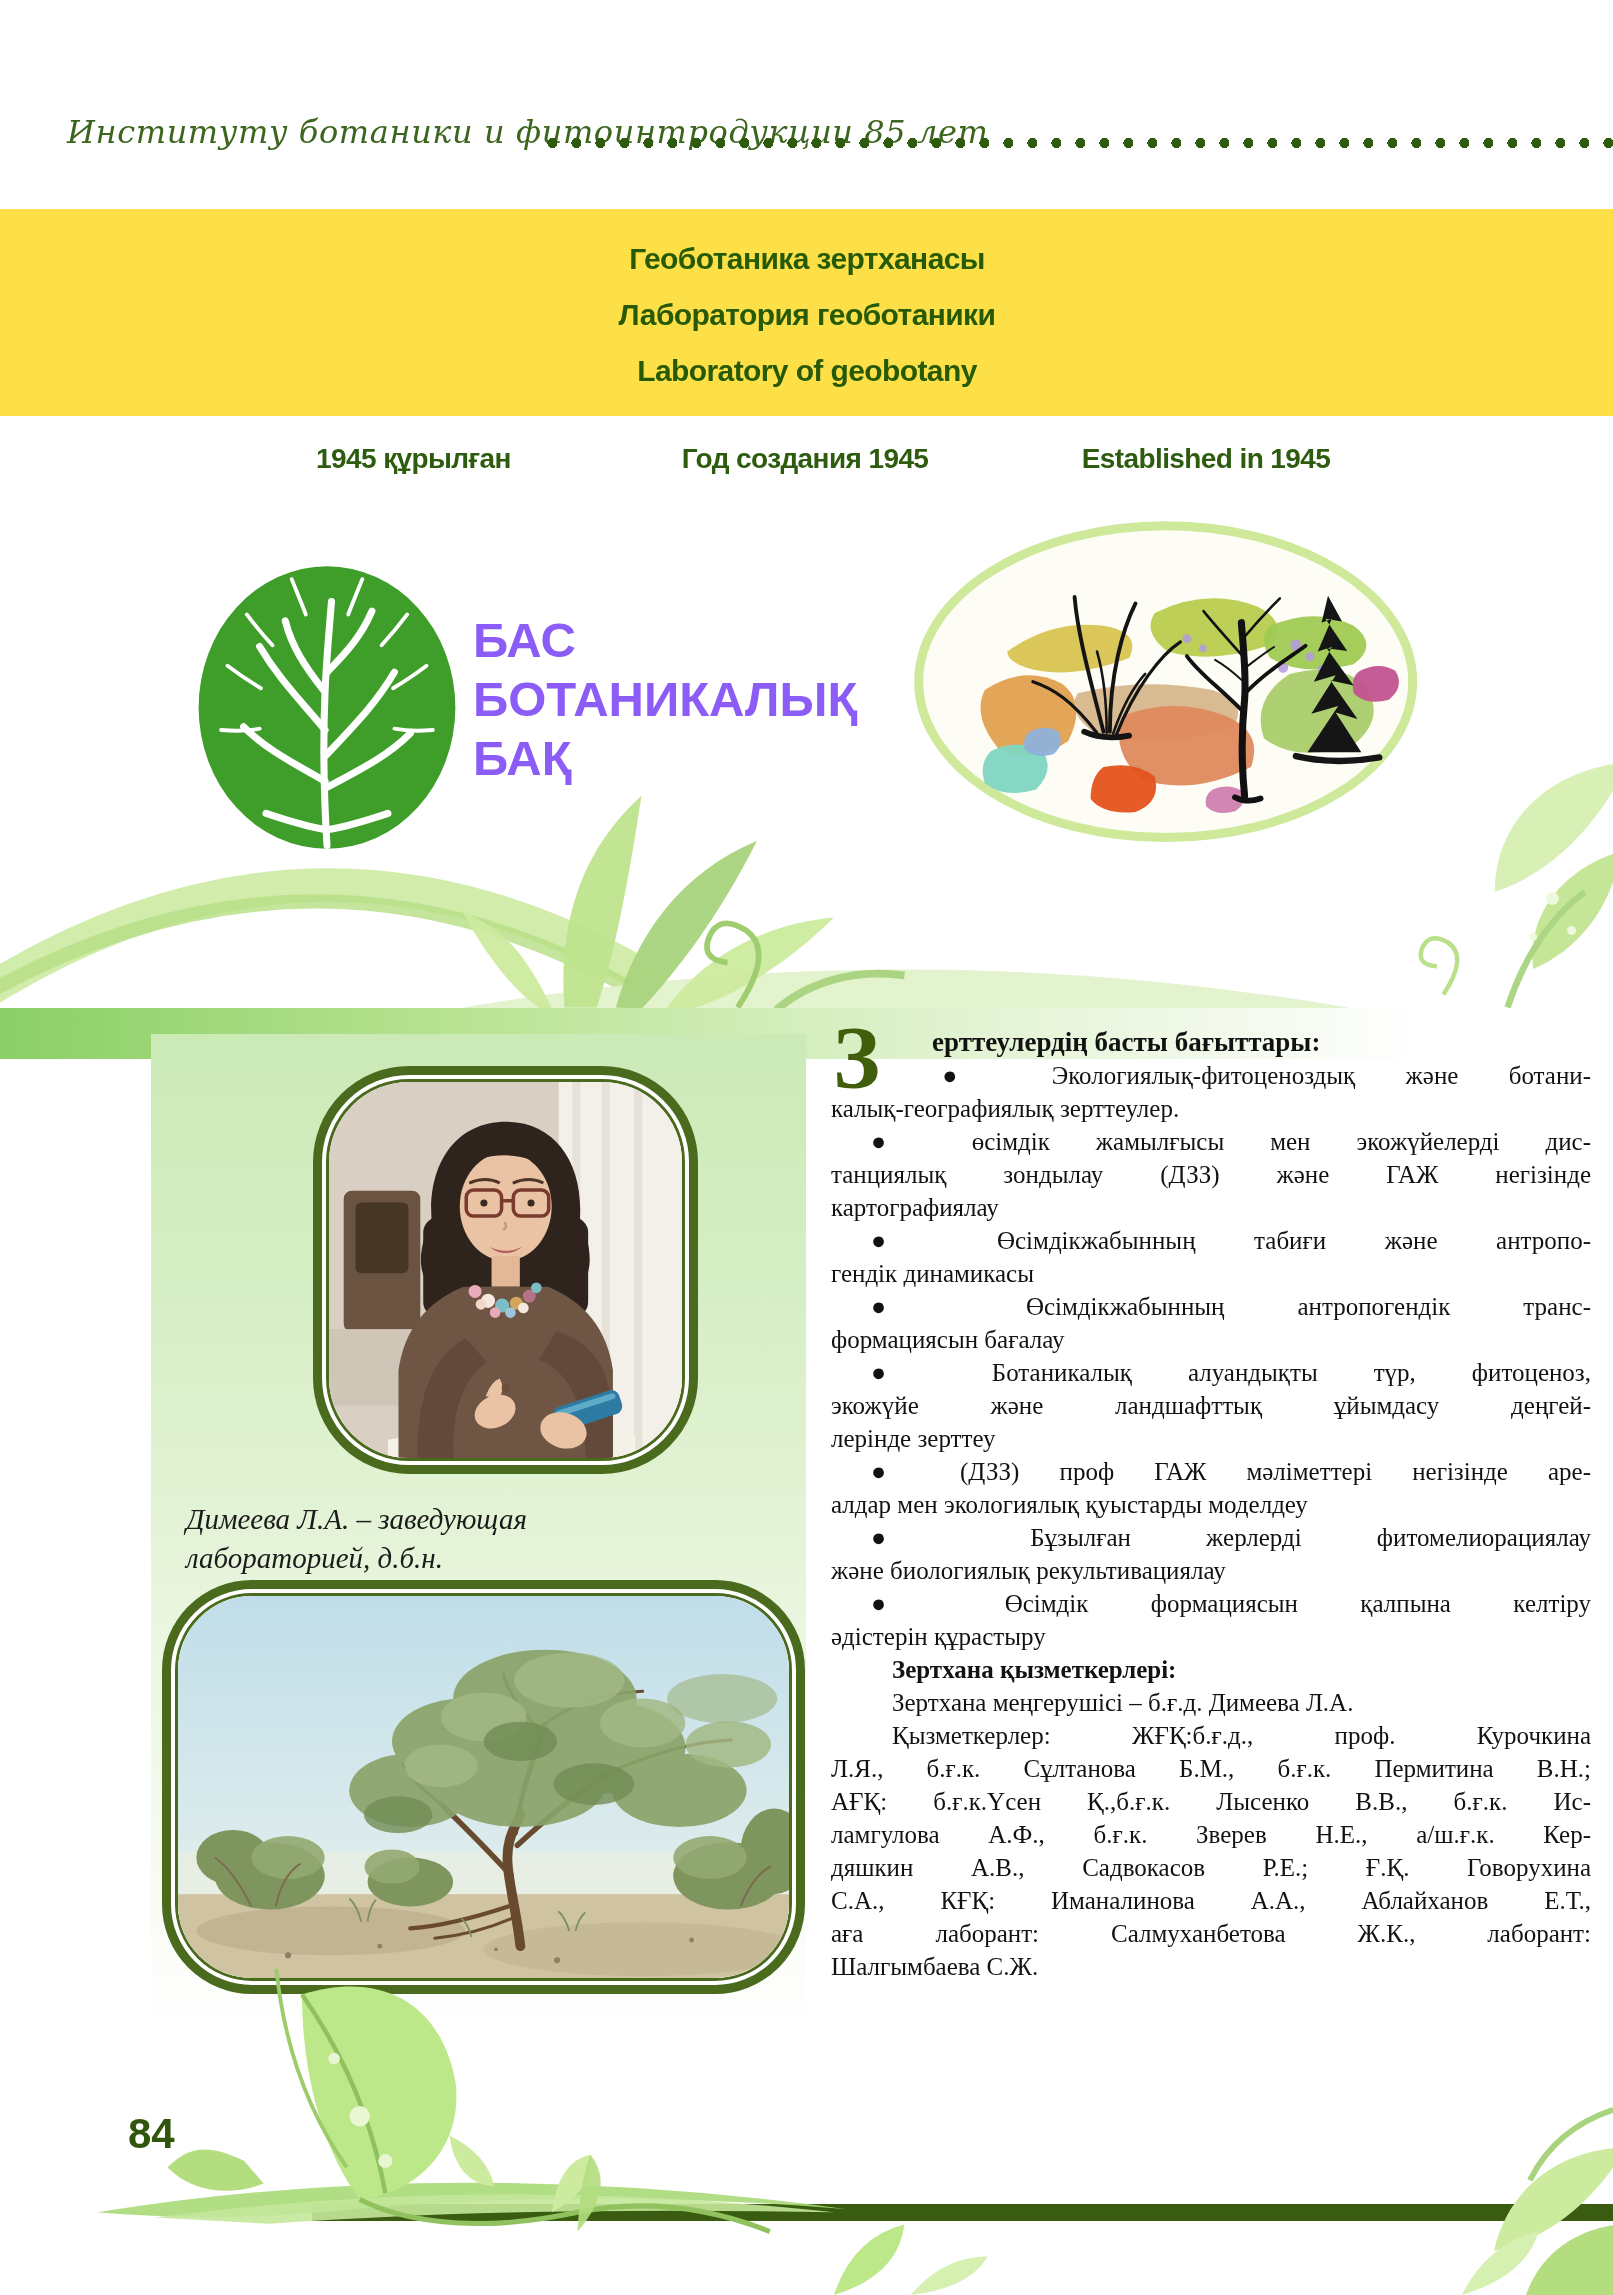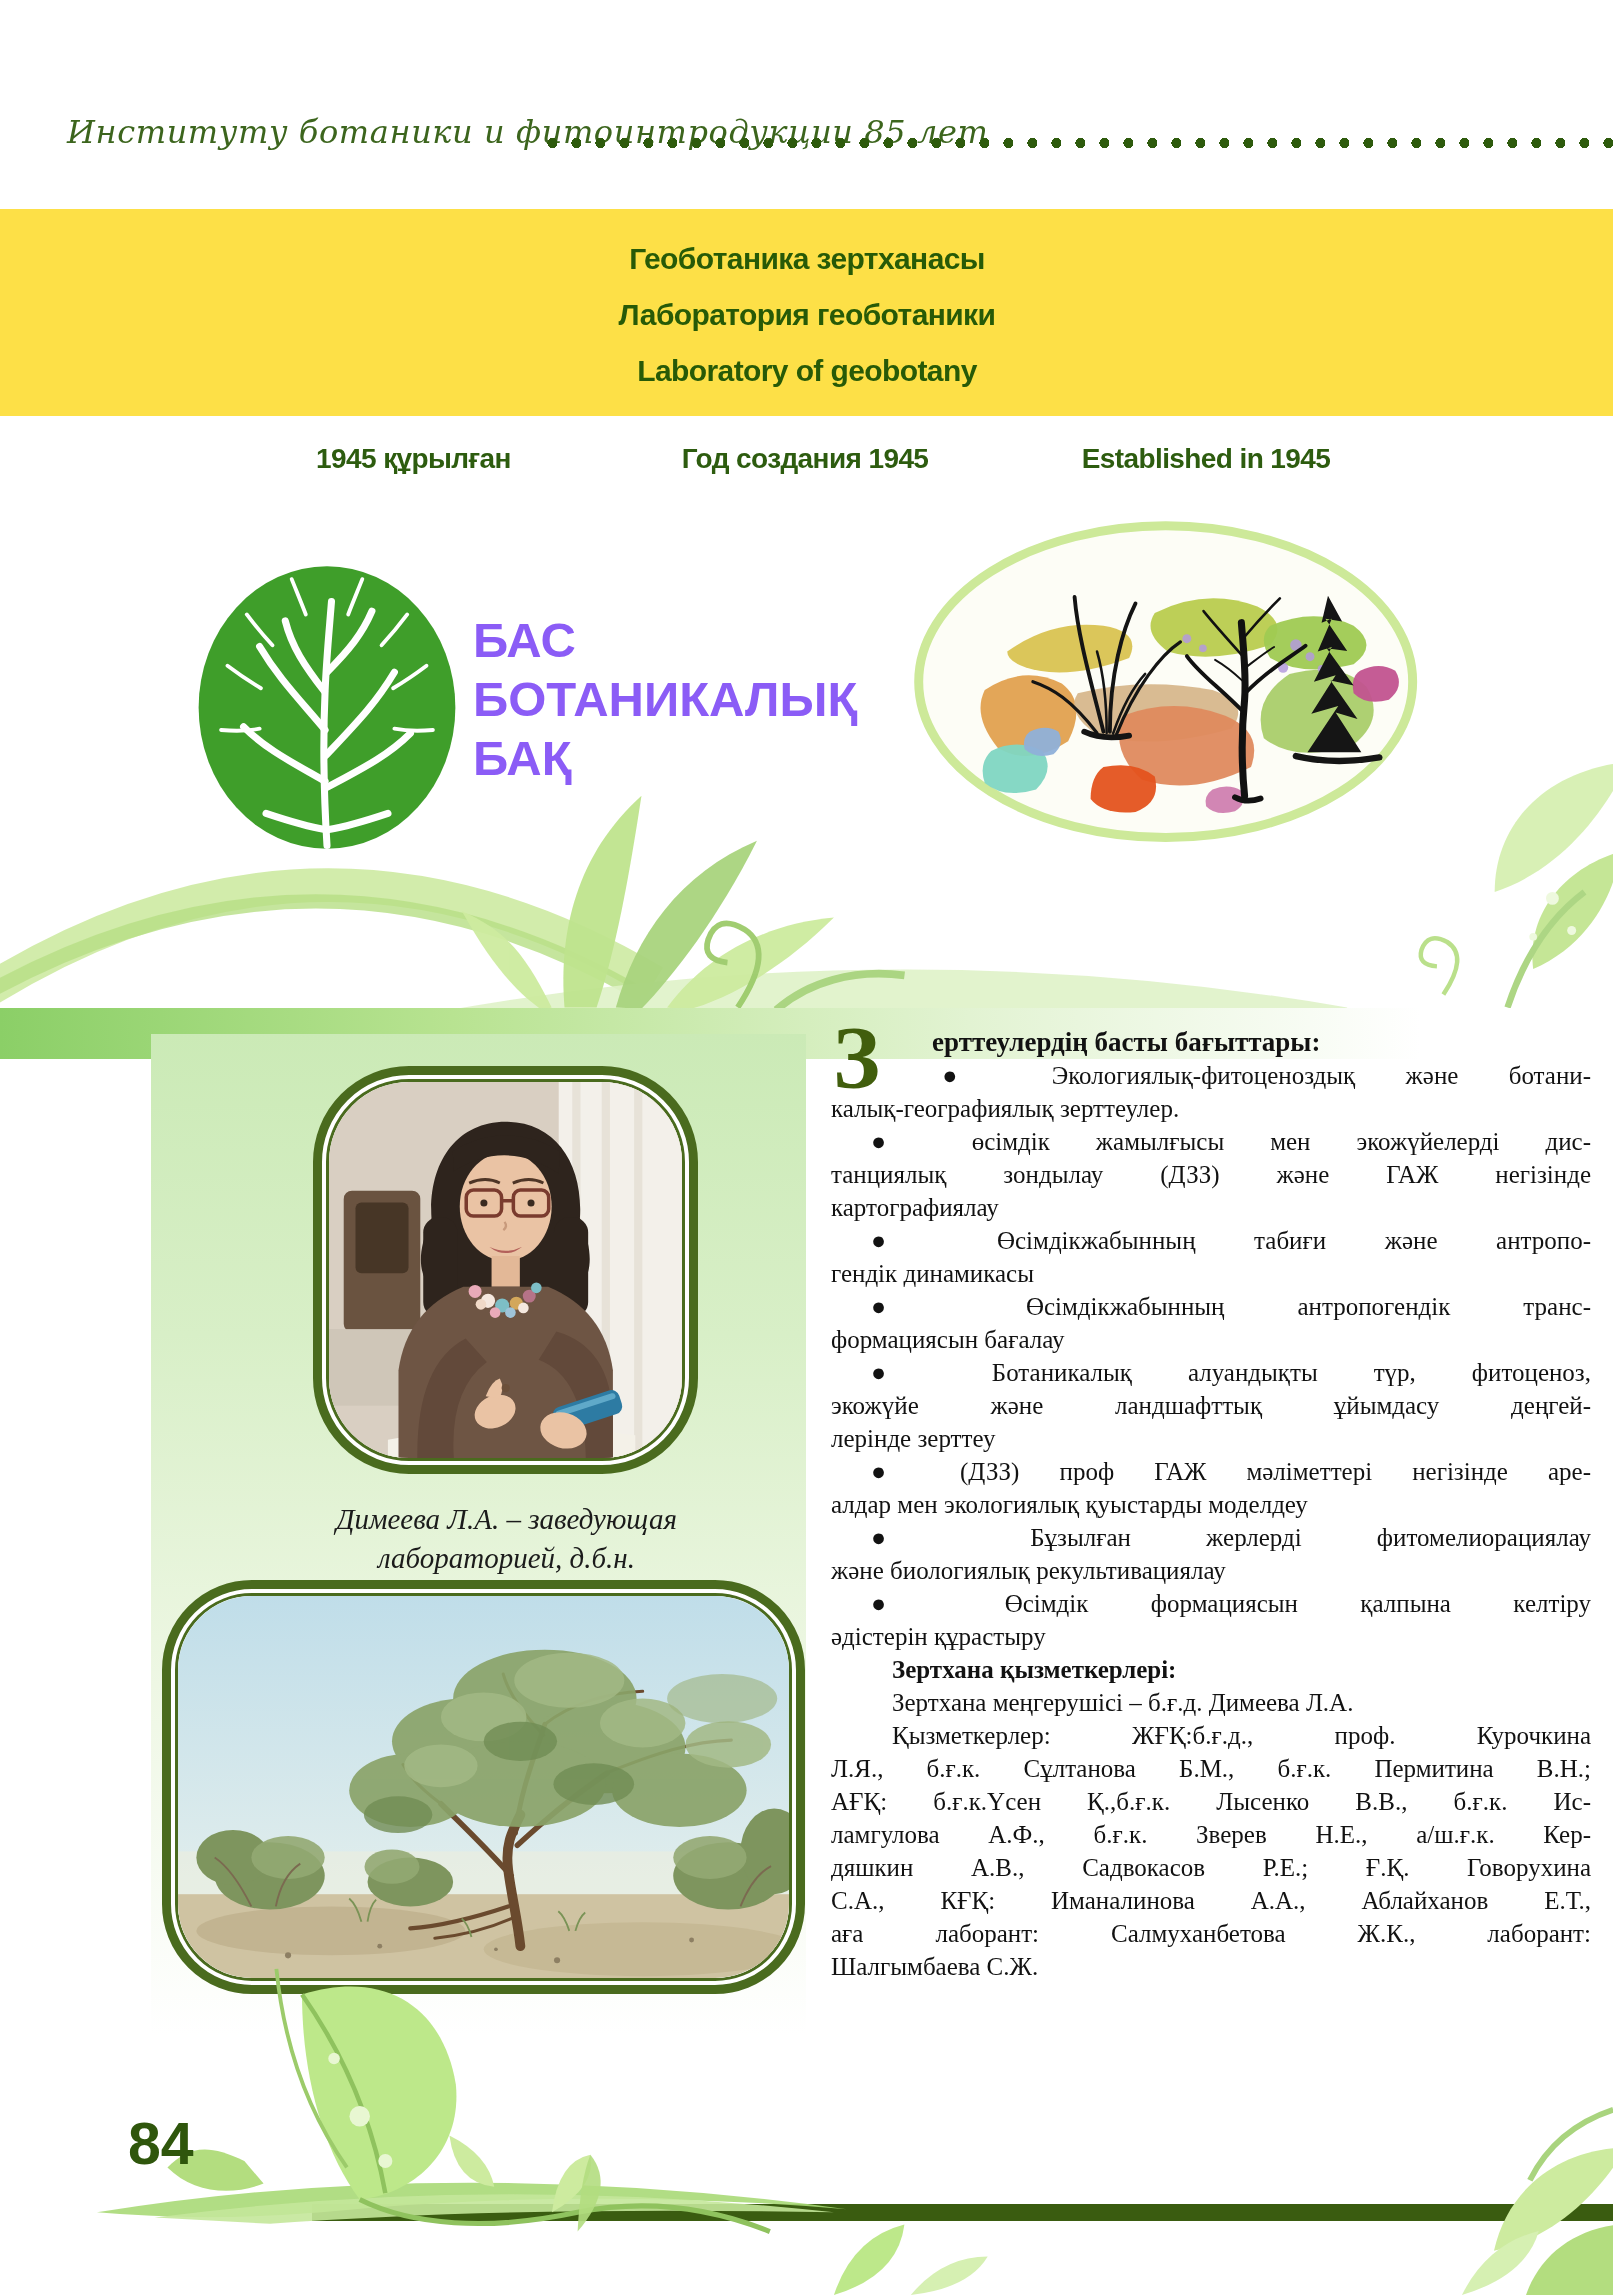--- a/index.html
+++ b/index.html
@@ -47,39 +47,39 @@
     background:linear-gradient(180deg,#cbeab6 0%,#d8efc7 30%,#eef7e4 65%,rgba(255,255,255,0) 100%);}
 
   .photo-frame{position:absolute;background:#ffffff;border:9.6px solid #4a6b1e;box-sizing:border-box;}
   .photo-gap{position:absolute;inset:3.8px;border:3.2px solid #4a6b1e;overflow:hidden;background:#fff;}
   #portrait-frame{left:313px;top:1066px;width:385px;height:408px;border-radius:96px;}
   #portrait-frame .photo-gap{border-radius:83px;}
   #tree-frame{left:162px;top:1580px;width:643px;height:414px;border-radius:90px;}
   #tree-frame .photo-gap{border-radius:77px;}
   .photo-svg{width:100%;height:100%;display:block;}
 
-  #caption{left:186px;top:1500px;width:641px;text-align:center;font-style:italic;
+  #caption{left:186px;top:1500px;width:641px;font-style:italic;
     font-size:29px;line-height:39px;color:#1b1b1b;}
 
   
   #dropcap{left:833px;top:1016px;font-size:89px;line-height:83px;font-weight:bold;
     color:#415e0d;font-family:"Liberation Serif",serif;}
   #rightcol{left:831px;top:1026px;width:760px;}
   .line{width:760px;height:33px;font-size:25px;line-height:33px;color:#121212;}
   .l-head{font-weight:bold;font-size:27px;padding-left:101px;box-sizing:border-box;}
   .l-b{text-align:justify;text-align-last:justify;text-indent:40px;}
   .l-b1{padding-left:101px;box-sizing:border-box;text-indent:10.3px;}
   .l-j{text-align:justify;text-align-last:justify;}
   .l-e{text-align:left;}
   .l-sub{font-weight:bold;text-indent:61px;font-family:Liberation Serif, serif;}
   .l-ind{text-indent:61px;}
   .l-indj{text-indent:61px;text-align:justify;text-align-last:justify;}
 
   #page-number{left:128px;top:2110px;font-family:"Liberation Sans",sans-serif;font-weight:bold;
-    font-size:59px;color:#2f560c;}
+    font-size:42px;color:#2f560c;}
 </style>
 </head>
 <body>
 
 <div id="page">
 
   <div class="abs" id="header-script">Институту ботаники и фитоинтродукции 85 лет</div>
   <div class="abs" id="dots-row"></div>
 
   <div class="abs" id="banner">

